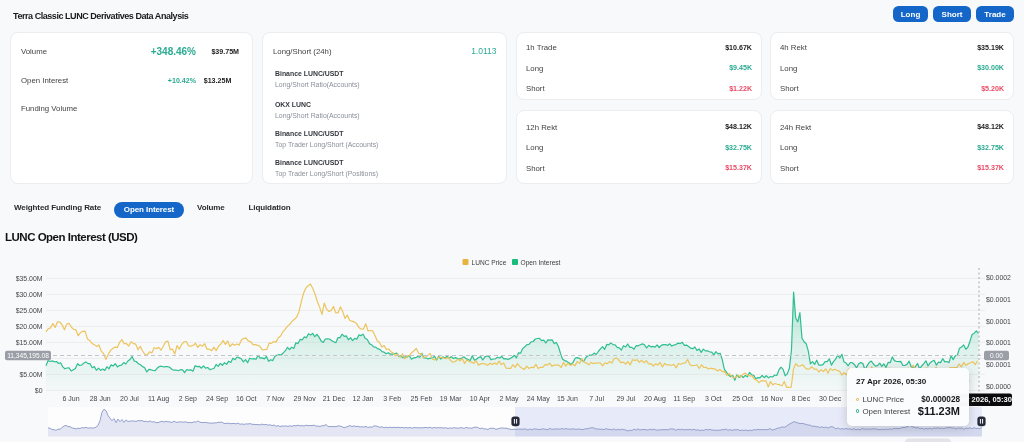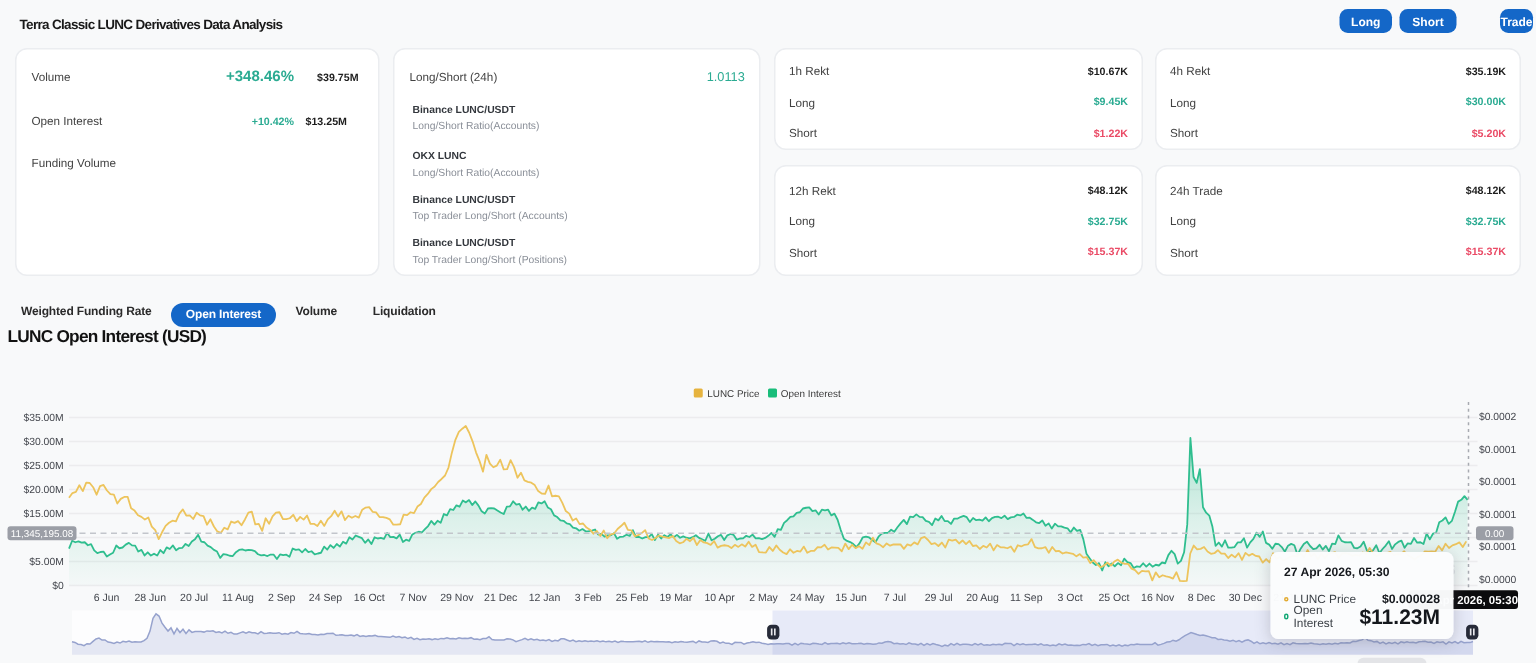--- a/index.html
+++ b/index.html
@@ -15,21 +15,21 @@
 .sub{font-size:6.9px;color:#8a8f98}
 .grp{font-size:6.9px;line-height:8px}
 .grp b{font-size:6.9px;font-weight:bold;color:#33373d;display:block;margin-bottom:3px;line-height:8px}
 .grp .sub{display:block;line-height:8px}
 .tab{position:absolute;top:203px;font-size:8px;font-weight:bold;color:#2b2b2b;letter-spacing:-0.1px}
 </style></head>
 <body>
 <div class="abs" style="left:13px;top:11px;font-size:9px;font-weight:bold;color:#191919;letter-spacing:-0.45px">Terra Classic LUNC Derivatives Data Analysis</div>
 <div class="btn" style="left:893px;width:35px">Long</div>
 <div class="btn" style="left:933px;width:38px">Short</div>
-<div class="btn" style="left:1000px;width:22px">Trade</div>
+<div class="btn" style="left:976px;width:38px">Trade</div>
 
 <div class="card" style="left:10px;top:32px;width:243px;height:152px">
   <div class="row" style="top:12px">
       <span class="lbl">Volume</span>
       <span class="teal" style="font-size:10px;font-weight:bold;margin-left:auto">+348.46%</span>
       <span class="val" style="width:43px;text-align:right">$39.75M</span>
     </div>
   <div class="row" style="top:41px">
       <span class="lbl">Open Interest</span>
       <span class="teal" style="font-size:7.1px;font-weight:bold;margin-left:auto">+10.42%</span>
@@ -58,21 +58,21 @@
       <span class="sub">Top Trader Long/Short (Accounts)</span>
     </div>
   <div class="abs grp" style="left:12px;top:126px">
       <b>Binance LUNC/USDT</b>
       <span class="sub">Top Trader Long/Short (Positions)</span>
     </div>
 </div>
 
 <div class="card" style="left:516px;top:32px;width:246px;height:68px">
   <div class="row rk" style="top:8px">
-      <span class="lbl">1h Rekt</span>
+      <span class="lbl">1h Trade</span>
       <span class="val">$10.67K</span>
     </div>
   <div class="row rk" style="top:28.5px">
       <span class="lbl">Long</span>
       <span class="val teal">$9.45K</span>
     </div>
   <div class="row rk" style="top:49px">
       <span class="lbl">Short</span>
       <span class="val red">$1.22K</span>
     </div>
@@ -100,39 +100,39 @@
       <span class="lbl">Long</span>
       <span class="val teal">$32.75K</span>
     </div>
   <div class="row rk" style="top:50.5px">
       <span class="lbl">Short</span>
       <span class="val red">$15.37K</span>
     </div>
 </div>
 <div class="card" style="left:770px;top:110px;width:244px;height:74px">
   <div class="row rk" style="top:9.5px">
-      <span class="lbl">24h Trade</span>
+      <span class="lbl">24h Rekt</span>
       <span class="val">$48.12K</span>
     </div>
   <div class="row rk" style="top:30px">
       <span class="lbl">Long</span>
       <span class="val teal">$32.75K</span>
     </div>
   <div class="row rk" style="top:50.5px">
       <span class="lbl">Short</span>
       <span class="val red">$15.37K</span>
     </div>
 </div>
 
 <div class="tab" style="left:14px">Weighted Funding Rate</div>
 <div class="abs" style="left:114px;top:201.5px;width:70px;height:16.5px;background:#1467c8;border-radius:8.5px;color:#fff;font-size:8px;font-weight:bold;display:flex;align-items:center;justify-content:center;letter-spacing:-0.1px">Open Interest</div>
 <div class="tab" style="left:197px">Volume</div>
 <div class="tab" style="left:248.5px">Liquidation</div>
 
-<div class="abs" style="left:5px;top:219px;font-size:11.5px;font-weight:bold;color:#121212;letter-spacing:-0.5px">LUNC Open Interest (USD)</div>
+<div class="abs" style="left:5px;top:231px;font-size:11.5px;font-weight:bold;color:#121212;letter-spacing:-0.5px">LUNC Open Interest (USD)</div>
 
 <svg width="1024" height="196" viewBox="0 246 1024 196" xmlns="http://www.w3.org/2000/svg" style="position:absolute;left:0;top:246px;font-family:'Liberation Sans',sans-serif">
 <defs>
       <linearGradient id="gfill" x1="0" y1="0" x2="0" y2="1">
         <stop offset="0" stop-color="#31bd8b" stop-opacity="0.38"></stop>
         <stop offset="0.55" stop-color="#31bd8b" stop-opacity="0.14"></stop>
         <stop offset="1" stop-color="#31bd8b" stop-opacity="0.02"></stop>
       </linearGradient>
     </defs>
 <line x1="46" y1="278.4" x2="985" y2="278.4" stroke="#ececee" stroke-width="1"></line>
@@ -216,15 +216,15 @@
 <div class="abs" style="left:846.5px;top:368px;width:122.5px;height:58px;background:rgba(251,252,253,0.975);border-radius:5px;box-shadow:0 2px 10px rgba(90,90,100,0.28);z-index:5">
   <div class="abs" style="left:9.5px;top:9px;font-size:8.1px;font-weight:bold;color:#15181d">27 Apr 2026, 05:30</div>
   <div class="abs" style="left:9.5px;top:27px;width:104px;height:9px;display:flex;align-items:center">
     <span style="width:3.4px;height:3.4px;border-radius:50%;border:1.8px solid #e2ab33;background:#fff;flex:none"></span>
     <span style="font-size:7.9px;color:#3a3f45;margin-left:3px">LUNC Price</span>
     <span style="font-size:8.2px;font-weight:bold;color:#15181d;margin-left:auto">$0.000028</span>
   </div>
   <div class="abs" style="left:9.5px;top:38.5px;width:104px;height:9px;display:flex;align-items:center">
     <span style="width:3.4px;height:3.4px;border-radius:50%;border:1.8px solid #13a876;background:#fff;flex:none"></span>
     <span style="font-size:7.9px;color:#3a3f45;margin-left:3px">Open Interest</span>
-    <span style="font-size:14px;font-weight:bold;color:#15181d;margin-left:auto">$11.23M</span>
+    <span style="font-size:11px;font-weight:bold;color:#15181d;margin-left:auto">$11.23M</span>
   </div>
 </div>
 
 </body></html>

